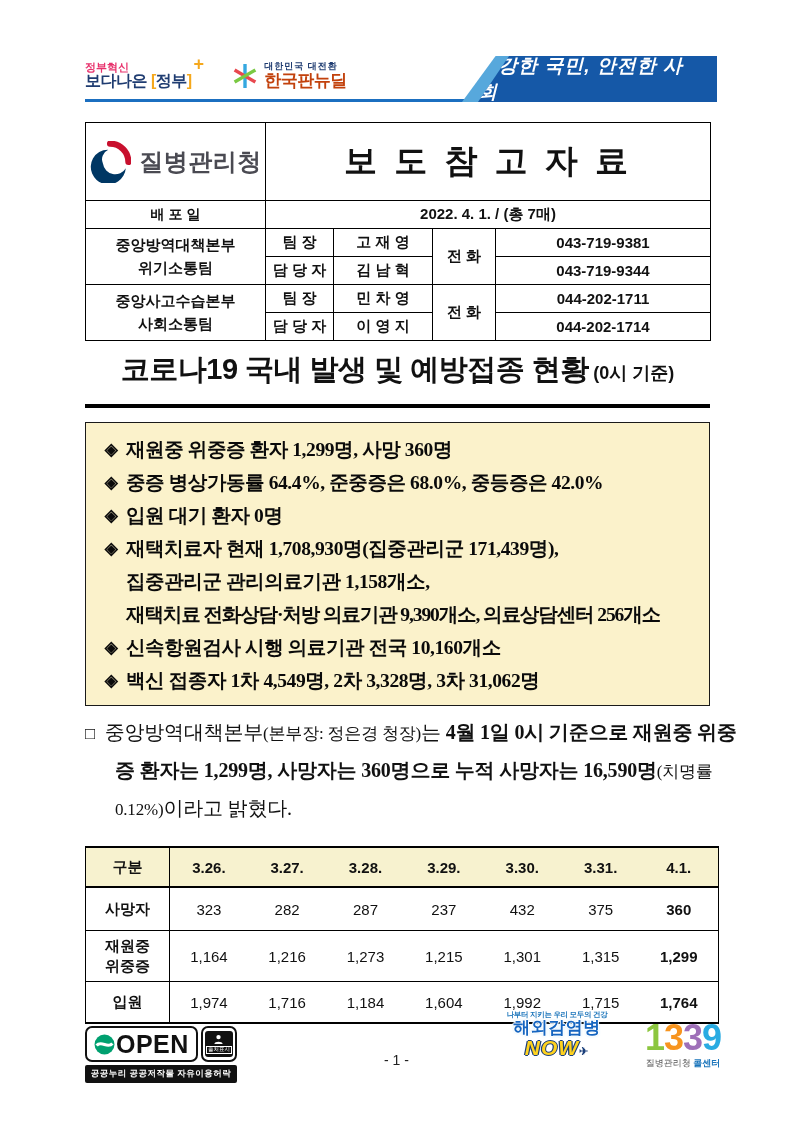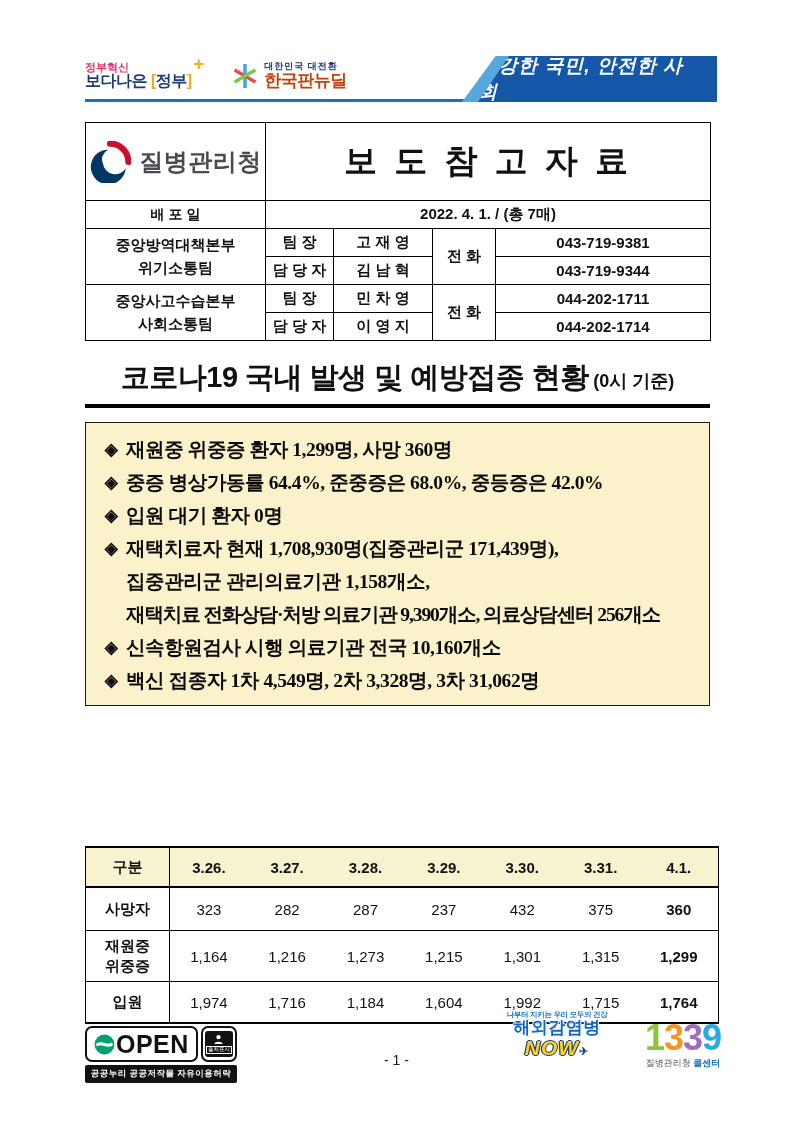--- a/index.html
+++ b/index.html
@@ -33,21 +33,21 @@
   .htable td{border:1.6px solid #000;text-align:center;vertical-align:middle;padding:0;}
   .htable .org-cell{font-size:15px;font-weight:700;line-height:1.5;}
   .htable .doc-title{font-size:33px;font-weight:900;letter-spacing:4px;}
   .htable .kdca-cell{padding:6px 0;}
   .kdca{display:flex;align-items:center;justify-content:center;gap:8px;}
   .kdca .name{font-size:24px;font-weight:700;color:#4A4A52;letter-spacing:0.5px;}
   .sm{font-size:14px;font-weight:700;}
   .md{font-size:15px;font-weight:700;}
 
   
-  .main-title{position:absolute;left:85px;top:358px;width:625px;text-align:center;white-space:nowrap;}
+  .main-title{position:absolute;left:85px;top:350px;width:625px;text-align:center;white-space:nowrap;}
   .main-title .big{font-size:29px;font-weight:900;letter-spacing:-0.5px;}
   .main-title .small{font-size:18px;font-weight:800;}
   .dblrule{position:absolute;left:85px;top:404px;width:625px;height:4px;
       border-top:2.4px solid #000;border-bottom:2.4px solid #000;box-sizing:border-box;}
 
   
   .sbox{position:absolute;left:85px;top:422px;width:625px;box-sizing:border-box;
       background:#FBF2CB;border:1.6px solid #1a1a1a;padding:10px 12px 8px 10px;}
   .sbox-line{display:flex;font-family:"Liberation Serif",serif;font-weight:700;
       font-size:19.5px;line-height:33px;letter-spacing:-0.4px;color:#0a0a0a;}
@@ -228,20 +228,23 @@
     <div class="sbox-line">
         <span class="bul">◈</span>
         <span class="txt">신속항원검사 시행 의료기관 전국 10,160개소</span>
       </div>
     <div class="sbox-line">
         <span class="bul">◈</span>
         <span class="txt">백신 접종자 1차 4,549명, 2차 3,328명, 3차 31,062명</span>
       </div>
   </div>
 
+  <div class="body-par"><span class="marker">□</span>&nbsp;
+    <span>중앙방역대책본부</span><span class="smseg">(본부장: 정은경 청장)</span><span>는 </span><span class="b">4월 1일 0시 기준으로 재원중 위중증 환자는 1,299명, 사망자는 360명으로 누적 사망자는 16,590명</span><span class="smseg">(치명률 0.12%)</span><span>이라고 밝혔다.</span>
+  </div>
 
   <table class="dtable">
     <colgroup>
         <col style="width:84px">
         <col span="7" style="width:78.4px">
       </colgroup>
     <tbody>
         <tr class="hd">
       <td class="lbl edge-l">구분</td>
       <td>3.26.</td>

